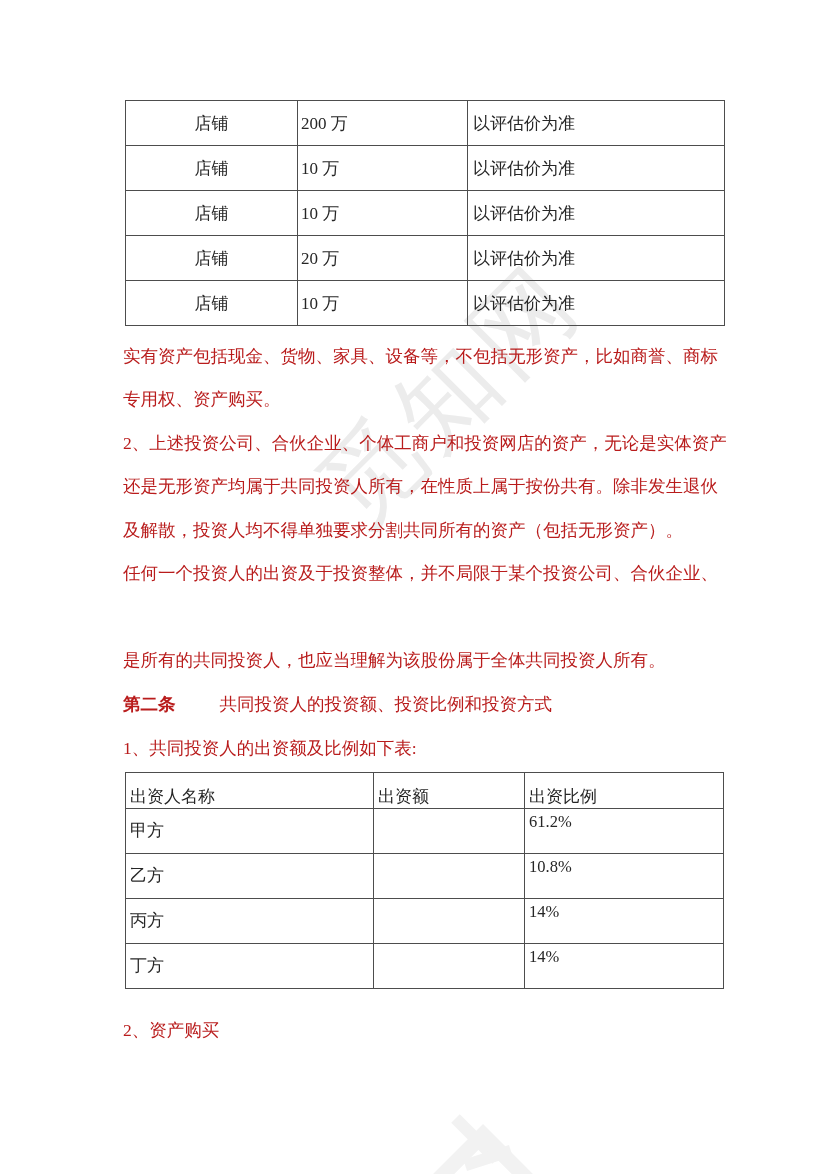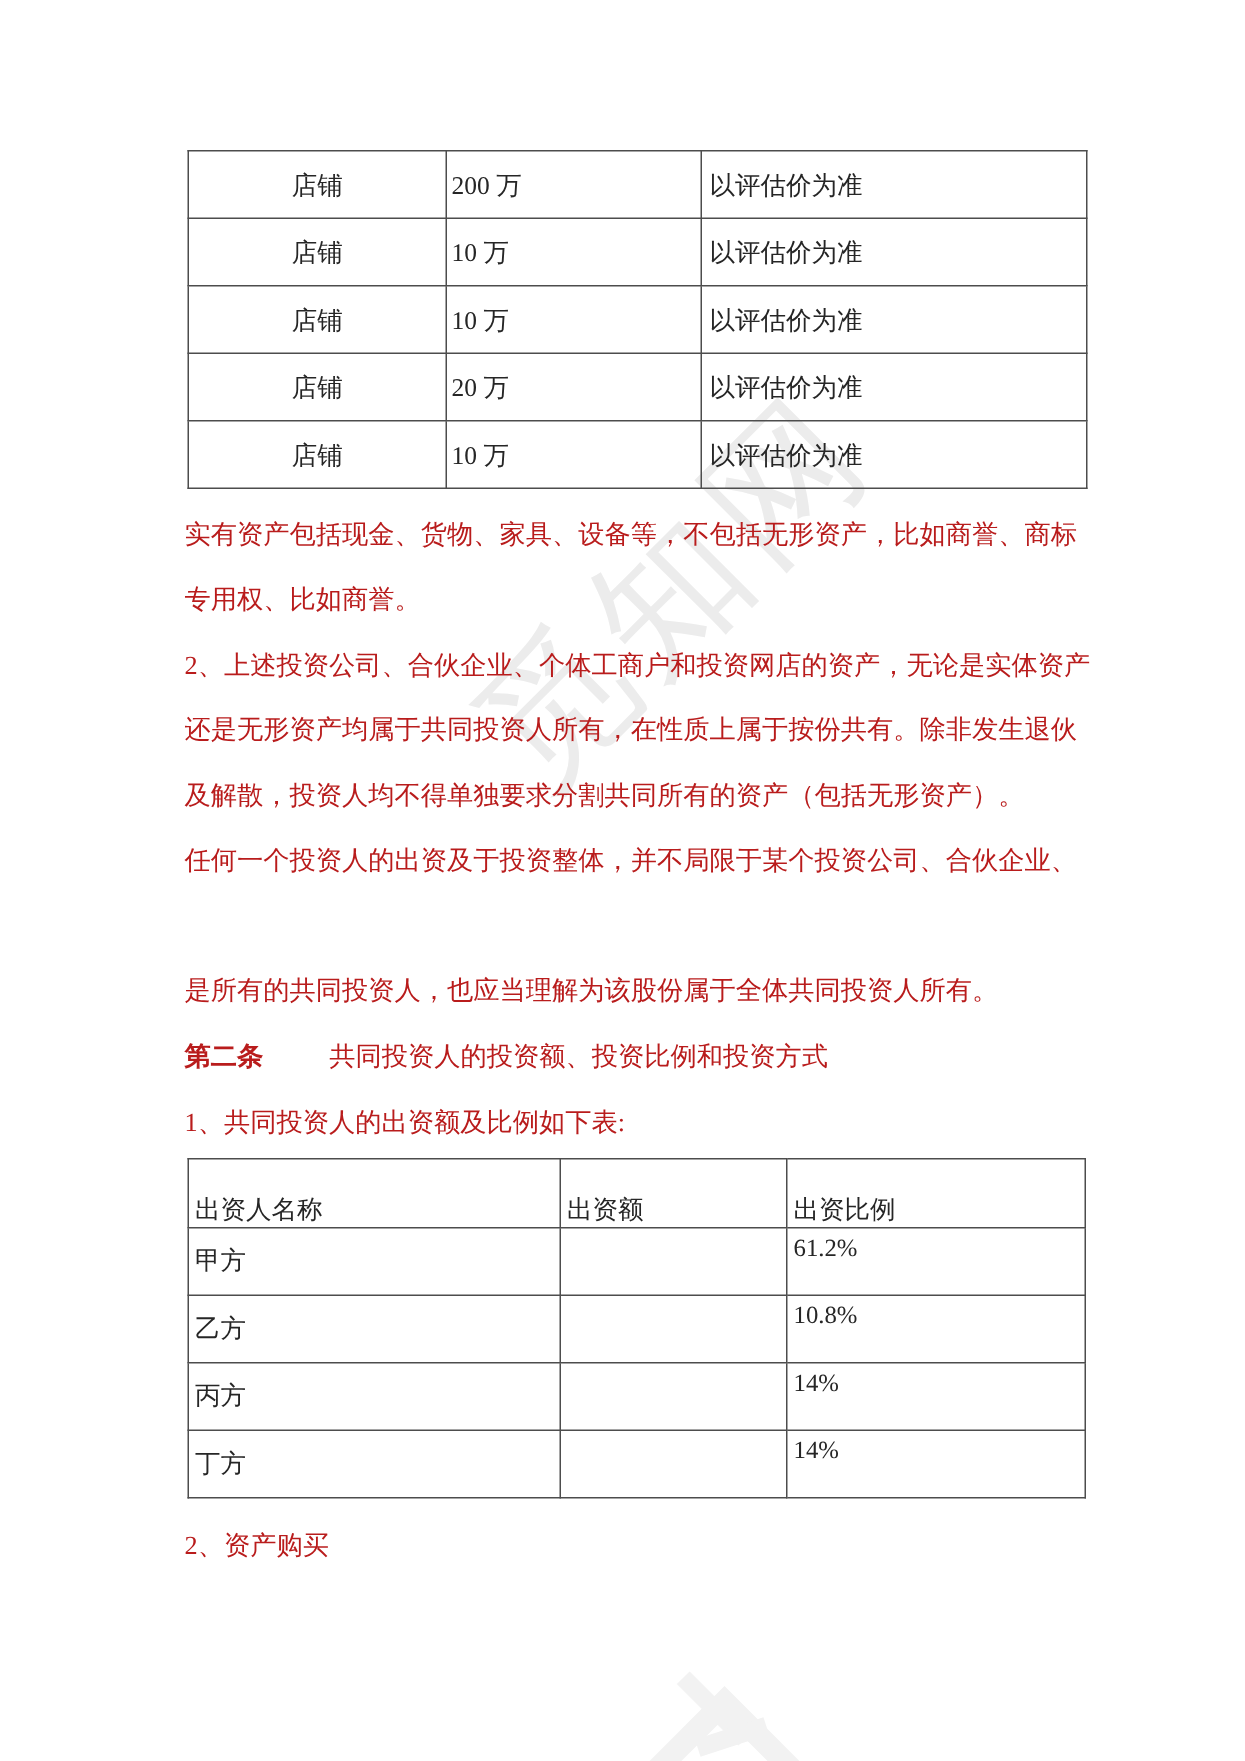--- a/index.html
+++ b/index.html
@@ -80,21 +80,21 @@
   }
 
   .t1 { left: 125px; top: 100px; width: 599px; padding-left: 16px; }
   .t1 td { height: 45px; vertical-align: middle; }
   .t1 .c1 { text-align: center; }
   .t1 .c2 { text-align: left; padding-left: 3px; }
   .t1 .c3 { text-align: left; padding-left: 5px; }
 
   .t2 { left: 125px; top: 772px; width: 598px; }
   .t2 td { vertical-align: top; padding-left: 4px; }
-  .t2 tr.hdr td { height: 26px; padding-top: 22px; }
+  .t2 tr.hdr td { height: 26px; padding-top: 12px; }
   .t2 tr.row td { height: 45px; margin-left: 16px; }
   .t2 .name-cell { padding-top: 10px; }
   .t2 .amount-cell { padding-top: 10px; }
   .t2 .ratio-cell { padding-top: 3px; font-size: 16.5px; }
 
   
   .line {
     position: absolute;
     left: 123px;
     white-space: nowrap;
@@ -144,21 +144,21 @@
       </tr>
       <tr>
         <td class="c1">店铺</td>
         <td class="c2">10 万</td>
         <td class="c3">以评估价为准</td>
       </tr>
     </tbody>
   </table>
 
   <div class="line" style="top:344px">实有资产包括现金、货物、家具、设备等，不包括无形资产，比如商誉、商标</div>
-  <div class="line" style="top:387px">专用权、比如商誉。</div>
+  <div class="line" style="top:387px">专用权、资产购买。</div>
   <div class="line" style="top:431px">2、上述投资公司、合伙企业、个体工商户和投资网店的资产，无论是实体资产</div>
   <div class="line" style="top:474px">还是无形资产均属于共同投资人所有，在性质上属于按份共有。除非发生退伙</div>
   <div class="line" style="top:561px">任何一个投资人的出资及于投资整体，并不局限于某个投资公司、合伙企业、</div>
   <div class="line" style="top:518px">及解散，投资人均不得单独要求分割共同所有的资产（包括无形资产）。</div>
   <div class="line" style="top:648px">是所有的共同投资人，也应当理解为该股份属于全体共同投资人所有。</div>
 
   <div class="line" style="top:692px">
     <span class="heading-num">第二条</span><span>共同投资人的投资额、投资比例和投资方式</span>
   </div>
 

